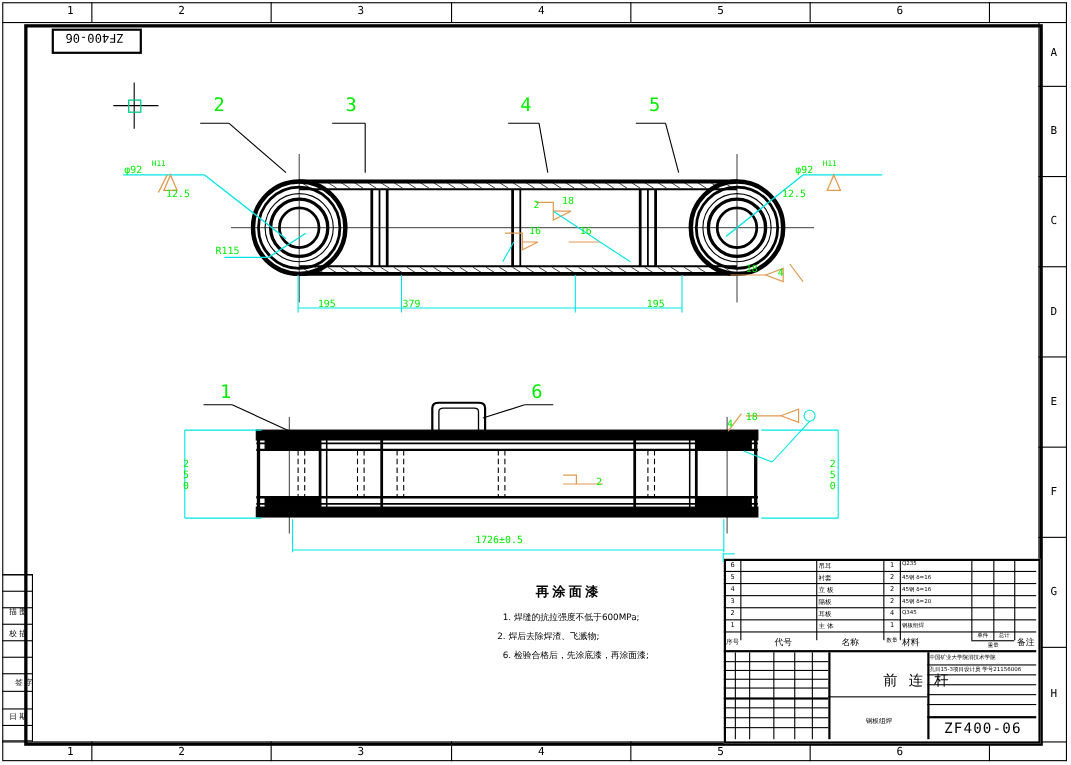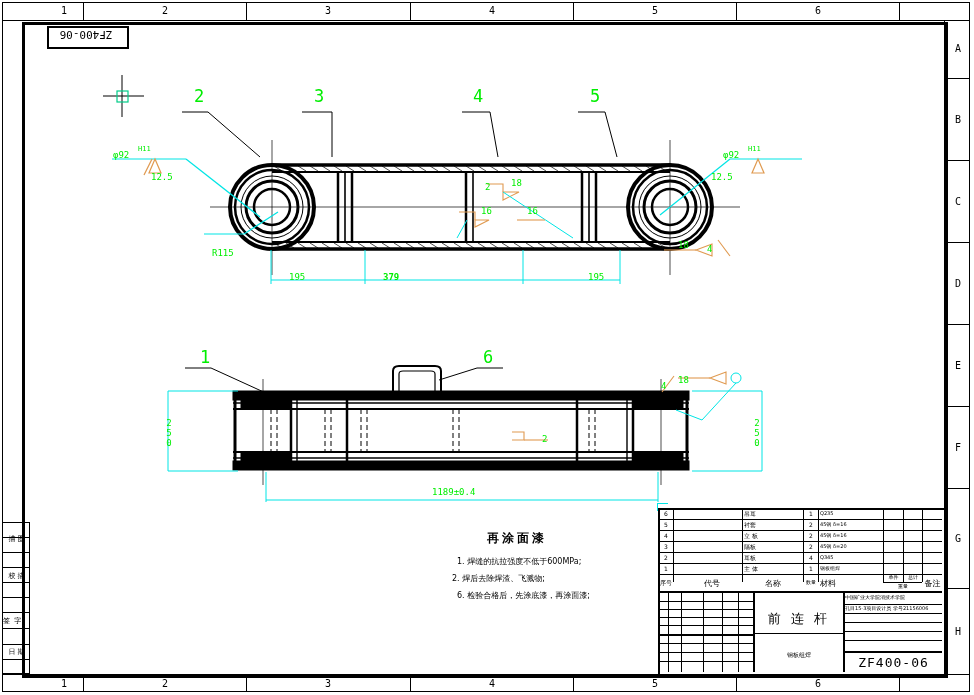--- a/index.html
+++ b/index.html
@@ -84,23 +84,23 @@
   <div class="thinbox" style="left:2px;top:522px;width:28px;height:152px;border-left:none;"></div>
   <div class="gridline" style="left:2px;top:537px;width:28px;height:1px;"></div>
   <div class="gridline" style="left:2px;top:552px;width:28px;height:1px;"></div>
   <div class="gridline" style="left:2px;top:567px;width:28px;height:1px;"></div>
   <div class="gridline" style="left:2px;top:582px;width:28px;height:1px;"></div>
   <div class="gridline" style="left:2px;top:597px;width:28px;height:1px;"></div>
   <div class="gridline" style="left:2px;top:612px;width:28px;height:1px;"></div>
   <div class="gridline" style="left:2px;top:628px;width:28px;height:1px;"></div>
   <div class="gridline" style="left:2px;top:644px;width:28px;height:1px;"></div>
   <div class="gridline" style="left:2px;top:659px;width:28px;height:1px;"></div>
-  <div class="abs cjk" style="left:3px;top:534px;font-size:7px;width:27px;text-align:center;">描  图</div>
+  <div class="abs cjk" style="left:3px;top:551px;font-size:7px;width:27px;text-align:center;">描  图</div>
   <div class="abs cjk" style="left:3px;top:571px;font-size:7px;width:27px;text-align:center;">校  描</div>
-  <div class="abs cjk" style="left:3px;top:616px;font-size:7px;width:27px;text-align:left;font-family:Liberation Mono, monospace;">签  字</div>
+  <div class="abs cjk" style="left:3px;top:616px;font-size:7px;width:27px;text-align:right;">签  字</div>
   <div class="abs cjk" style="left:3px;top:647px;font-size:7px;width:27px;text-align:center;">日  期</div>
 
   <div class="heavyborder" style="left:22px;top:22px;width:920px;height:650px;"></div>
 
   <div class="abs" style="left:47px;top:26px;width:78px;height:19px;border:2px solid #000;background:#fff;"></div>
   <div class="abs rot90" style="left:47px;top:28px;width:78px;text-align:center;font-size:11px;color:#000;
               font-family:'DejaVu Sans Mono','Liberation Mono',monospace;">ZF400-06</div>
 
   <svg class="abs" style="left:100px;top:60px;" width="760" height="250" viewBox="0 0 760 250">
 
@@ -241,21 +241,21 @@
     <line x1="36" y1="30" x2="44" y2="14" stroke="#e09a50" stroke-width="1.2"></line>
   </svg>
   <div class="dimtxt" style="position:absolute;left:113px;top:150px;">φ92</div>
   <div class="dimtxt" style="position:absolute;left:138px;top:145px;font-size:7px;">H11</div>
   <div class="dimtxt" style="position:absolute;left:151px;top:172px;">12.5</div>
 
   <svg class="abs" style="left:200px;top:200px;" width="90" height="45" viewBox="0 0 90 45">
     <line x1="4" y1="34" x2="44" y2="34" stroke="#00e5e5" stroke-width="1.2"></line>
     <line x1="44" y1="34" x2="78" y2="12" stroke="#00e5e5" stroke-width="1.2"></line>
   </svg>
-  <div class="dimtxt" style="position:absolute;left:212px;top:224px;margin-top:24px;">R115</div>
+  <div class="dimtxt" style="position:absolute;left:196px;top:224px;">R115</div>
 
   <svg class="abs" style="left:640px;top:145px;" width="170" height="85" viewBox="0 0 170 85">
     <line x1="90" y1="14" x2="162" y2="14" stroke="#00e5e5" stroke-width="1.2"></line>
     <line x1="90" y1="14" x2="20" y2="70" stroke="#00e5e5" stroke-width="1.2"></line>
     <path d="M118 14 L124 28 L112 28 Z" fill="none" stroke="#e09a50" stroke-width="1.2"></path>
   </svg>
   <div class="dimtxt" style="position:absolute;left:723px;top:150px;">φ92</div>
   <div class="dimtxt" style="position:absolute;left:748px;top:145px;font-size:7px;">H11</div>
   <div class="dimtxt" style="position:absolute;left:711px;top:172px;">12.5</div>
 
@@ -296,21 +296,21 @@
       <line x1="6" y1="2" x2="6" y2="36"></line>
       <line x1="100" y1="2" x2="100" y2="36"></line>
       <line x1="258" y1="2" x2="258" y2="36"></line>
       <line x1="355" y1="2" x2="355" y2="36"></line>
       <line x1="6" y1="32" x2="100" y2="32"></line>
       <line x1="100" y1="32" x2="258" y2="32"></line>
       <line x1="258" y1="32" x2="355" y2="32"></line>
     </g>
   </svg>
   <div class="dimtxt" style="position:absolute;left:289px;top:272px;">195</div>
-  <div class="dimtxt" style="position:absolute;left:383px;top:272px;font-weight:bold;">379</div>
+  <div class="dimtxt" style="position:absolute;left:366px;top:272px;">379</div>
   <div class="dimtxt" style="position:absolute;left:588px;top:272px;">195</div>
 
   <svg class="abs" style="left:195px;top:365px;" width="540" height="125" viewBox="0 0 540 125">
     <g stroke="#000" fill="none">
 
       <rect x="38" y="26" width="456" height="9" fill="#000"></rect>
       <line x1="38" y1="38" x2="494" y2="38" stroke-width="1.5"></line>
       <line x1="38" y1="44" x2="494" y2="44" stroke-width="2.2"></line>
 
       <rect x="38" y="96" width="456" height="9" fill="#000"></rect>
@@ -409,21 +409,21 @@
   </svg>
   <div class="dimtxt vert" style="position:absolute;left:752px;top:418px;">250</div>
 
   <svg class="abs" style="left:262px;top:470px;" width="400" height="38" viewBox="0 0 400 38">
     <g stroke="#00e5e5" stroke-width="1" fill="none">
       <line x1="4" y1="2" x2="4" y2="32"></line>
       <line x1="396" y1="2" x2="396" y2="32"></line>
       <line x1="4" y1="30" x2="396" y2="30"></line>
     </g>
   </svg>
-  <div class="dimtxt" style="position:absolute;left:432px;top:487px;">1189±0.4</div>
+  <div class="dimtxt" style="position:absolute;left:432px;top:487px;">1726±0.5</div>
 
   <div class="abs cjk" style="left:487px;top:530px;font-size:12px;letter-spacing:3px;font-weight:bold;">再涂面漆</div>
   <div class="abs cjk" style="left:457px;top:556px;font-size:8px;white-space:nowrap;">1. 焊缝的抗拉强度不低于600MPa;</div>
   <div class="abs cjk" style="left:452px;top:573px;font-size:8px;white-space:nowrap;">2. 焊后去除焊渣、飞溅物;</div>
   <div class="abs cjk" style="left:457px;top:590px;font-size:8px;white-space:nowrap;">6. 检验合格后，先涂底漆，再涂面漆;</div>
 
   <div class="abs" style="left:658px;top:508px;width:284px;height:164px;border:2px solid #000;background:#fff;"></div>
 
   <div class="gridline" style="left:673px;top:509px;width:1px;height:73px;"></div>
   <div class="gridline" style="left:742px;top:509px;width:1px;height:73px;"></div>
@@ -464,21 +464,21 @@
   <div class="abs cjk" style="left:804px;top:565px;width:14px;font-size:6px;text-align:center;">1</div>
 
   <div class="abs cjk" style="left:820px;top:510px;width:62px;font-size:5px;text-align:left;">Q235</div>
   <div class="abs cjk" style="left:820px;top:521px;width:62px;font-size:5px;text-align:left;">45钢 δ=16</div>
   <div class="abs cjk" style="left:820px;top:532px;width:62px;font-size:5px;text-align:left;">45钢 δ=16</div>
   <div class="abs cjk" style="left:820px;top:543px;width:62px;font-size:5px;text-align:left;">45钢 δ=20</div>
   <div class="abs cjk" style="left:820px;top:554px;width:62px;font-size:5px;text-align:left;">Q345</div>
   <div class="abs cjk" style="left:820px;top:565px;width:62px;font-size:5px;text-align:left;">钢板组焊</div>
 
   <div class="abs cjk" style="left:658px;top:579px;width:16px;font-size:6px;text-align:center;">序号</div>
-  <div class="abs cjk" style="left:652px;top:578px;width:68px;font-size:8px;text-align:right;">代号</div>
+  <div class="abs cjk" style="left:704px;top:578px;width:68px;font-size:8px;text-align:left;">代号</div>
   <div class="abs cjk" style="left:744px;top:578px;width:58px;font-size:8px;text-align:center;">名称</div>
   <div class="abs cjk" style="left:804px;top:579px;width:14px;font-size:5px;text-align:center;">数量</div>
   <div class="abs cjk" style="left:820px;top:578px;width:62px;font-size:8px;text-align:left;">材料</div>
   <div class="abs cjk" style="left:884px;top:574px;width:19px;font-size:5px;text-align:center;">单件</div>
   <div class="abs cjk" style="left:904px;top:574px;width:18px;font-size:5px;text-align:center;">总计</div>
   <div class="abs cjk" style="left:884px;top:583px;width:38px;font-size:5px;text-align:center;">重量</div>
   <div class="abs cjk" style="left:923px;top:578px;width:19px;font-size:8px;text-align:center;">备注</div>
 
   <div class="gridline" style="left:753px;top:593px;width:2px;height:79px;"></div>
   <div class="gridline" style="left:843px;top:593px;width:2px;height:79px;"></div>
@@ -497,21 +497,21 @@
   <div class="gridline" style="left:738px;top:593px;width:1px;height:79px;"></div>
   <div class="gridline" style="left:658px;top:601px;width:95px;height:1px;"></div>
   <div class="gridline" style="left:658px;top:609px;width:95px;height:1px;"></div>
   <div class="gridline" style="left:658px;top:617px;width:95px;height:1px;"></div>
   <div class="gridline" style="left:658px;top:625px;width:95px;height:1px;"></div>
   <div class="gridline" style="left:658px;top:634px;width:95px;height:2px;"></div>
   <div class="gridline" style="left:658px;top:643px;width:95px;height:1px;"></div>
   <div class="gridline" style="left:658px;top:652px;width:95px;height:1px;"></div>
   <div class="gridline" style="left:658px;top:661px;width:95px;height:1px;"></div>
 
-  <div class="abs cjk" style="left:755px;top:610px;width:88px;font-size:13px;text-align:center;letter-spacing:3px;">前 连 杆</div>
+  <div class="abs cjk" style="left:755px;top:610px;width:88px;font-size:13px;letter-spacing:3px;padding-left:48px;">前 连 杆</div>
 
   <div class="abs cjk" style="left:755px;top:651px;width:88px;font-size:6px;text-align:center;">钢板组焊</div>
 
   <div class="abs cjk" style="left:845px;top:594px;width:97px;font-size:5px;text-align:left;white-space:nowrap;overflow:hidden;">中国矿业大学院消技术学院</div>
   <div class="abs cjk" style="left:845px;top:605px;width:97px;font-size:5px;text-align:left;white-space:nowrap;overflow:hidden;">孔目15-3项目设计员  学号21156006</div>
 
   <div class="abs" style="left:845px;top:655px;width:97px;font-size:13px;text-align:center;color:#000;
               font-family:'DejaVu Sans Mono','Liberation Mono',monospace;letter-spacing:1px;">ZF400-06</div>
 
   <div class="abs" style="left:657px;top:503px;width:10px;height:7px;border-left:1px solid #00e5e5;border-top:1px solid #00e5e5;"></div>

